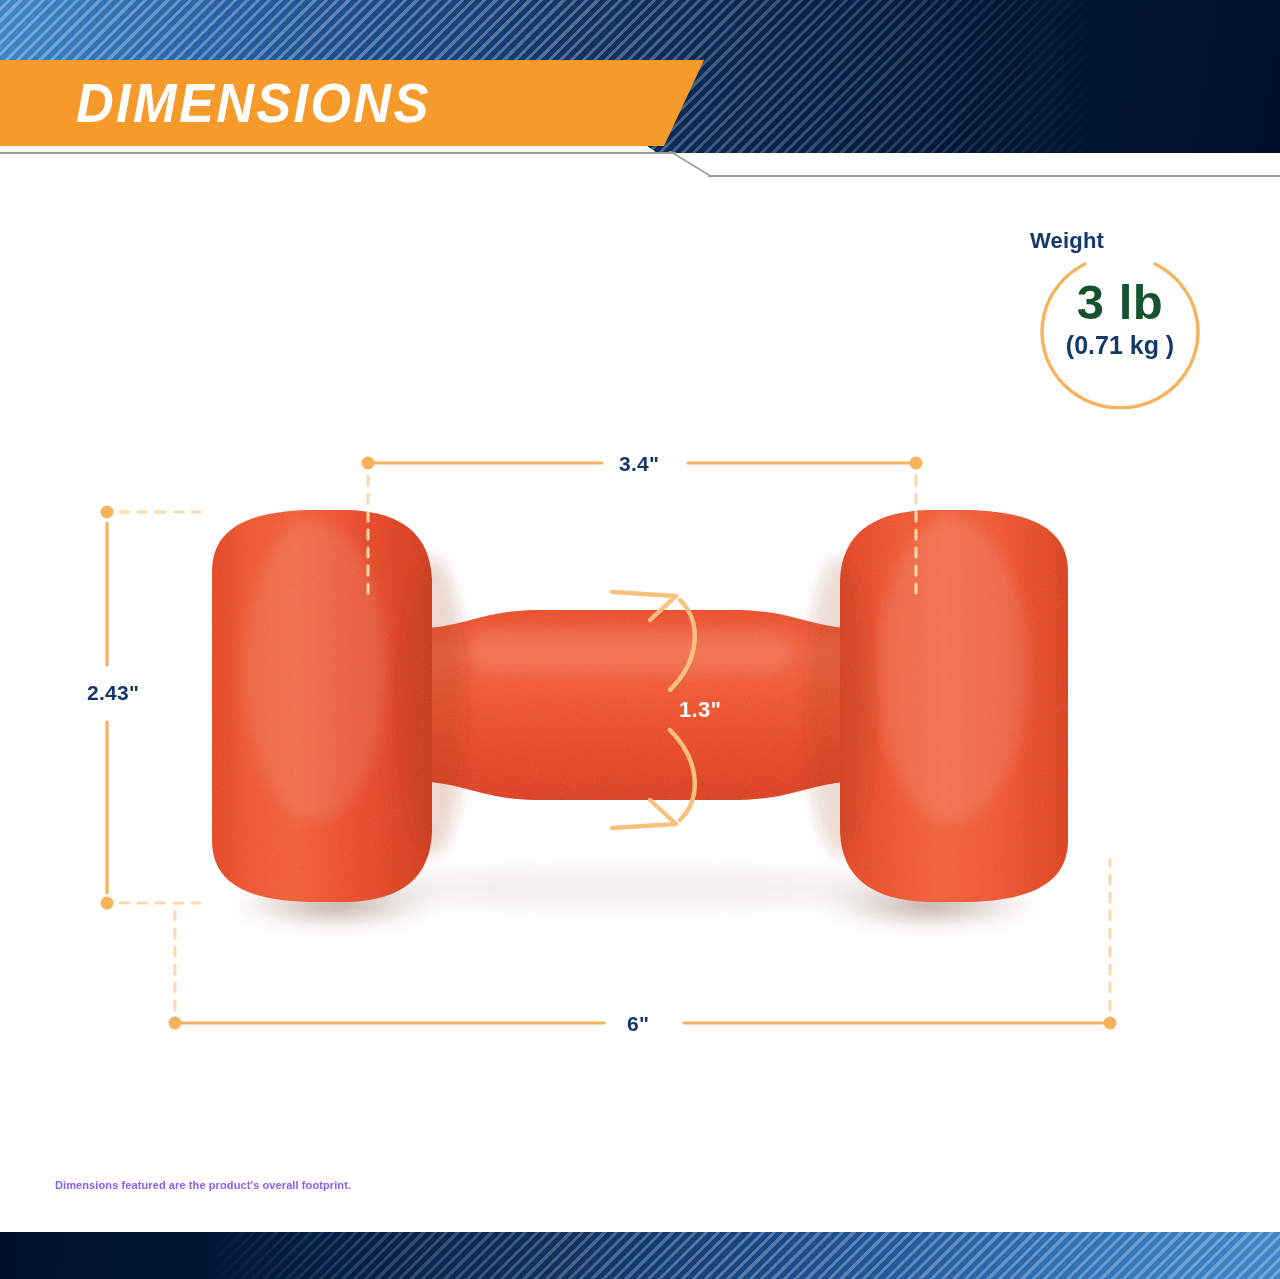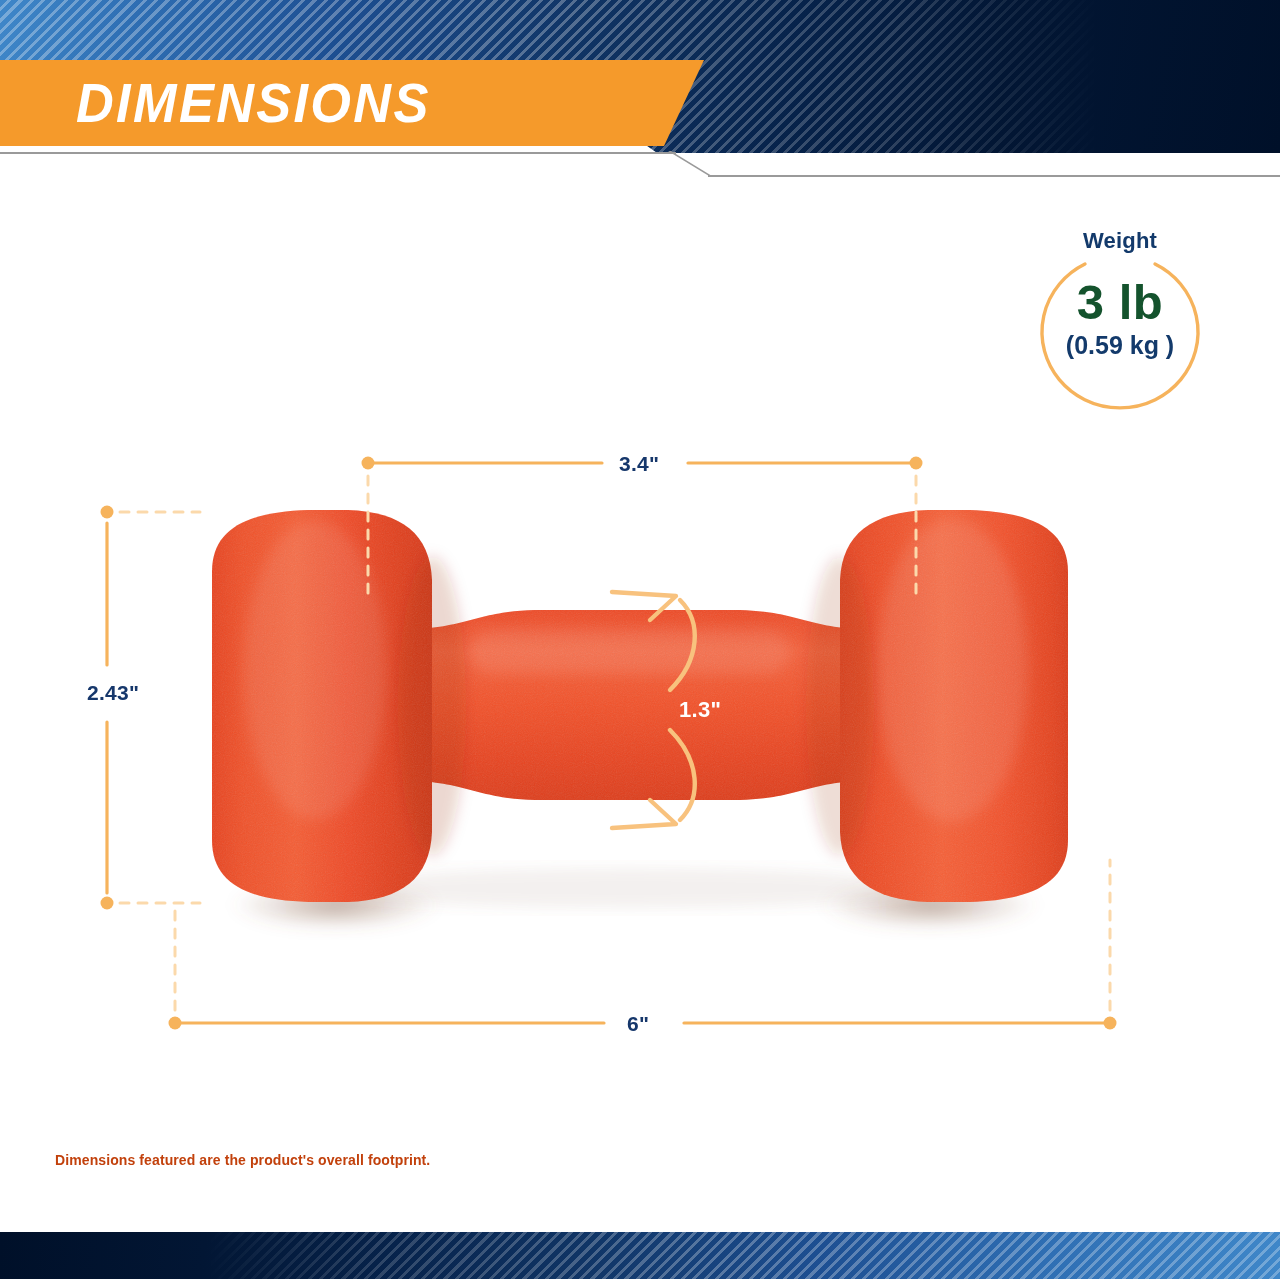--- a/index.html
+++ b/index.html
@@ -184,21 +184,20 @@
     left: 5px;
     top: 30px;
     width: 170px;
     height: 160px;
   }
   .weight-label {
     position: absolute;
     left: 0;
     top: 0;
     width: 180px;
-    text-align: center;
     color: #133a6b;
     font-size: 22px;
     font-weight: bold;
     letter-spacing: 0.2px;
   }
   .weight-value {
     position: absolute;
     left: 0;
     top: 50px;
     width: 180px;
@@ -249,23 +248,23 @@
   .dim-label.on-product {
     color: #ffffff;
     background: transparent;
     font-size: 22px;
   }
 
   
   .footnote {
     position: absolute;
     left: 55px;
-    top: 1152px;
-    color: #c2410c;
-    font-size: 14px;
+    top: 1179px;
+    color: #8b5cf6;
+    font-size: 11px;
     font-weight: bold;
     letter-spacing: 0.1px;
   }
 </style>
 </head>
 <body>
 
 <div id="page">
 
   <div class="header-band">
@@ -281,21 +280,21 @@
   <div class="title-banner">
     <div class="title-text">DIMENSIONS</div>
   </div>
 
   <div class="weight-badge">
     <svg class="weight-ring" viewBox="0 0 170 160">
       <path d="M 50 6 A 78 76 0 1 0 120 6" fill="none" stroke="#f6b35c" stroke-width="3.4" stroke-linecap="round"></path>
     </svg>
     <div class="weight-label">Weight</div>
     <div class="weight-value">3 lb</div>
-    <div class="weight-metric">(0.59 kg )</div>
+    <div class="weight-metric">(0.71 kg )</div>
   </div>
 
   <svg class="product-photo" viewBox="0 0 980 460">
     <defs>
       <linearGradient id="capL" x1="0" y1="0" x2="1" y2="0">
         <stop offset="0%" stop-color="#e8431f"></stop>
         <stop offset="14%" stop-color="#f05129"></stop>
         <stop offset="38%" stop-color="#f55c33"></stop>
         <stop offset="62%" stop-color="#ef4a27"></stop>
         <stop offset="86%" stop-color="#e03f1c"></stop>

